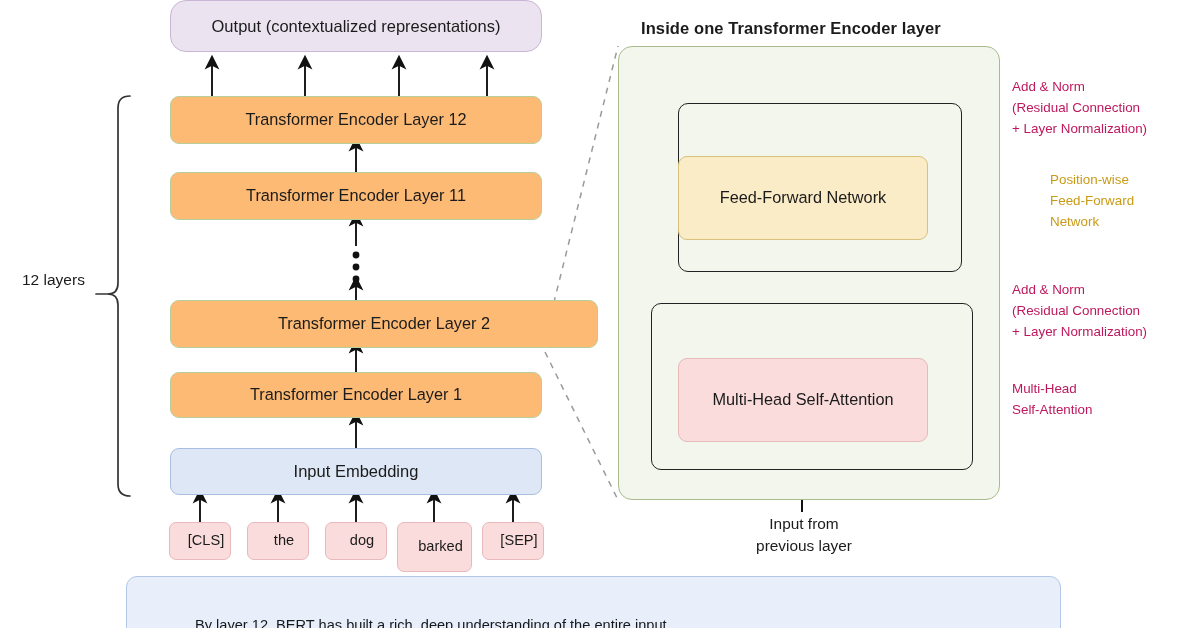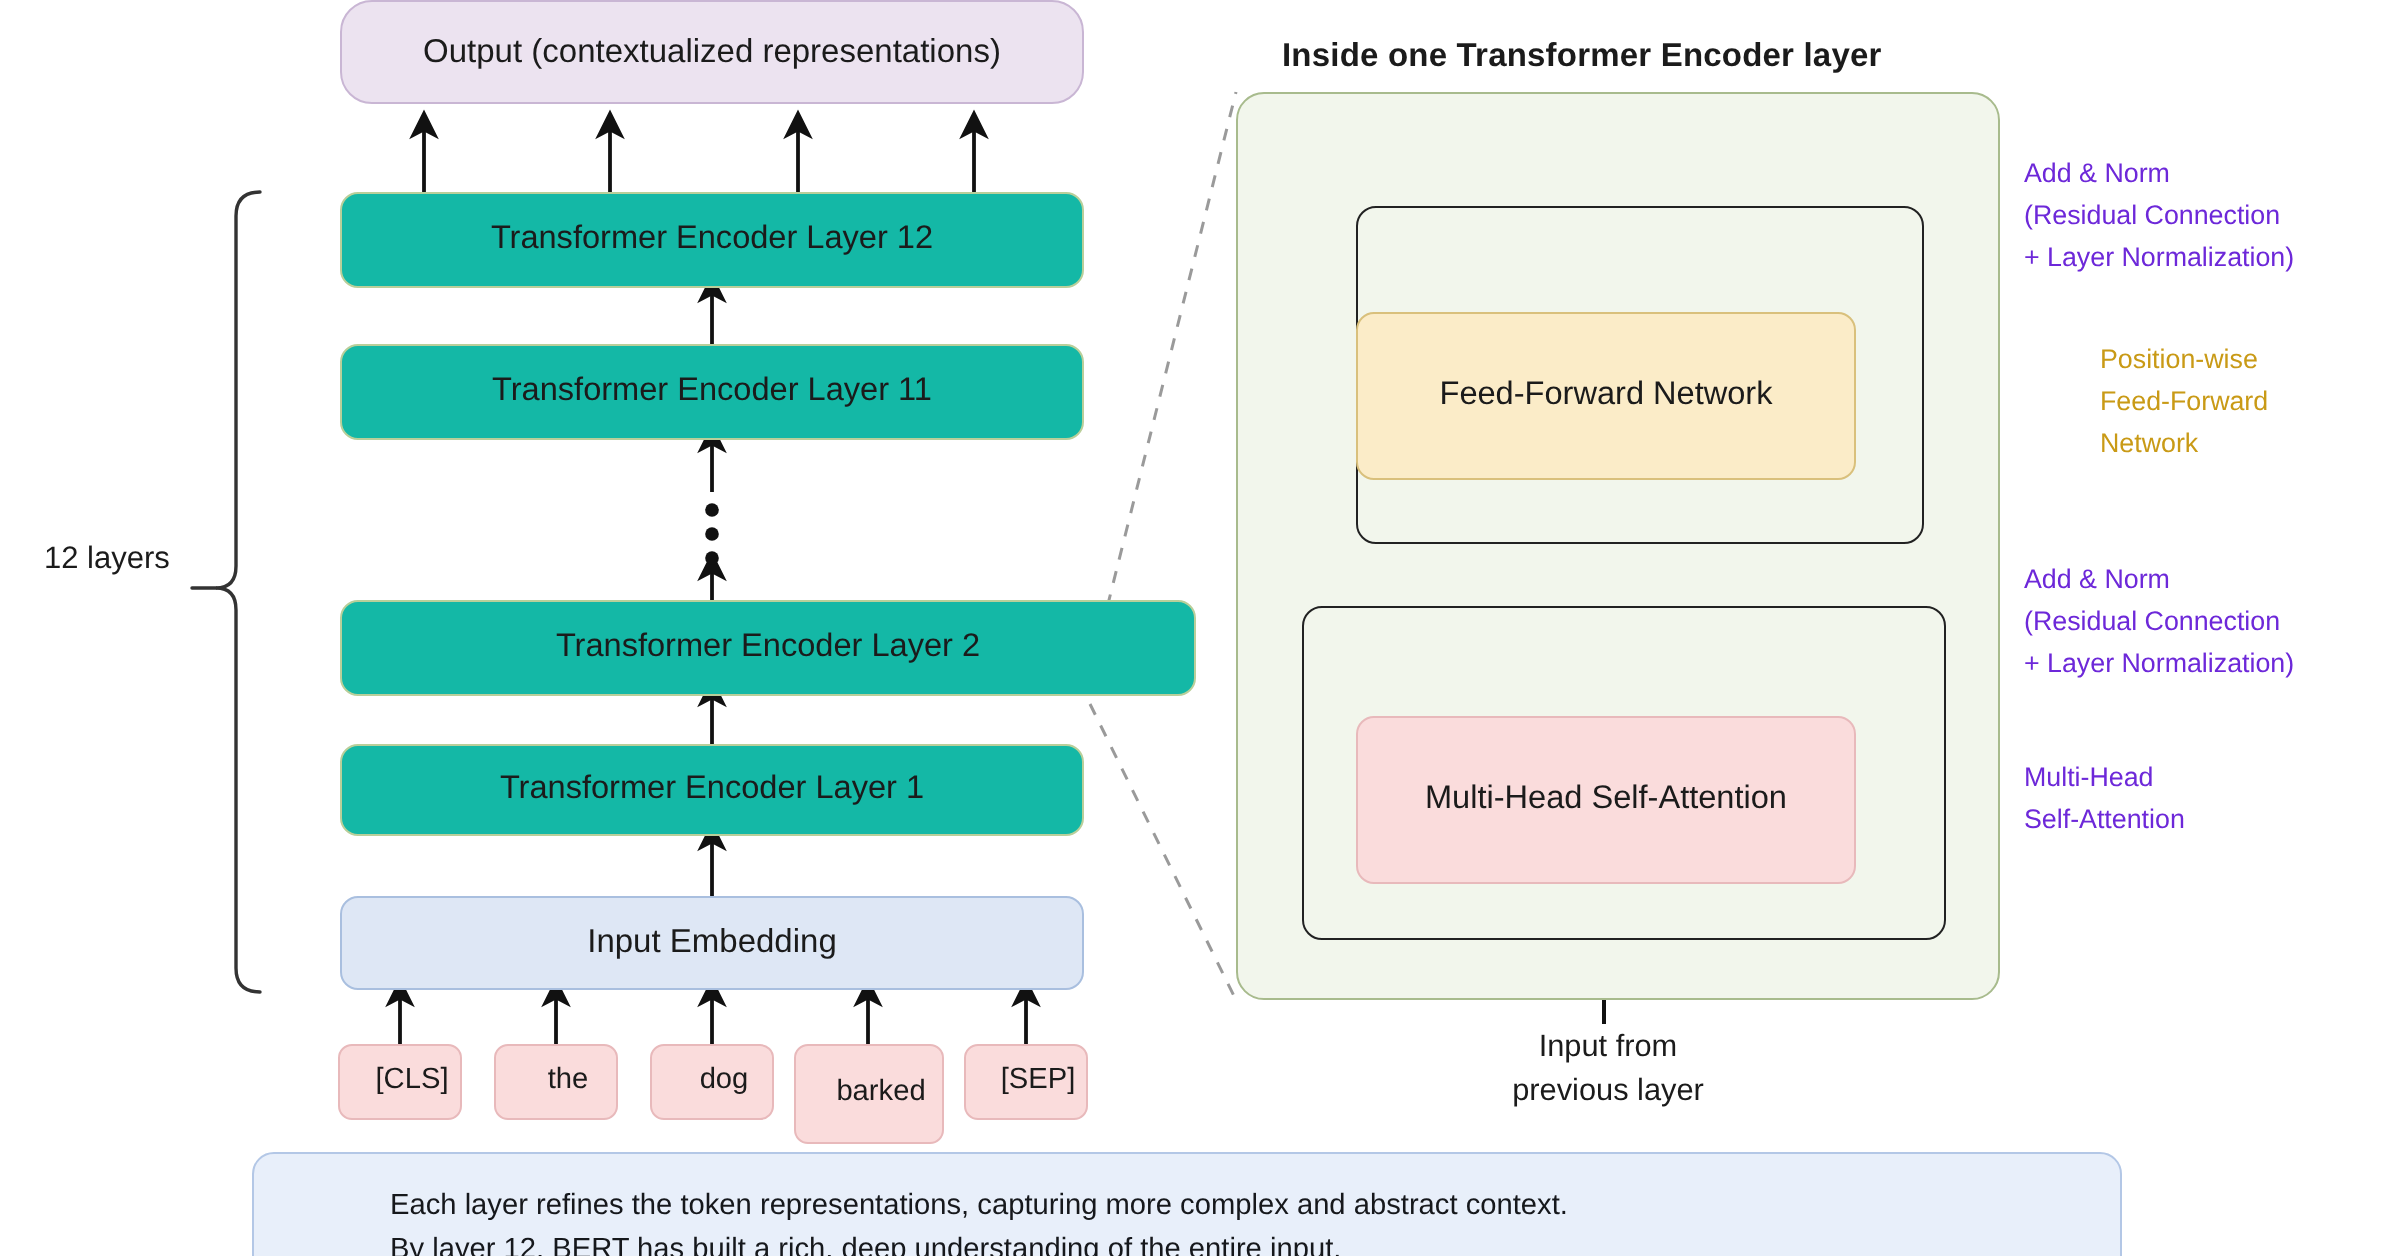--- a/index.html
+++ b/index.html
@@ -15,21 +15,21 @@
 
   
   .node{
     position:absolute;
     box-sizing:border-box;
     display:flex;align-items:center;justify-content:center;
     text-align:center;
     border-radius:9px;
     line-height:1.22;
   }
-  .node-green{background:#14b8a6;border:1.3px solid #b9cf9a;}
+  .node-green{background:#fdba74;border:1.3px solid #b9cf9a;}
   .node-blue{background:#dee7f5;border:1.3px solid #a9bfdf;}
   .node-lav{background:#ece3f0;border:1.3px solid #c9b6d4;}
   .node-pink{background:#fadcdc;border:1.3px solid #e8b9bb;}
   .node-yellow{background:#fbecc8;border:1.3px solid #d9c07c;}
   .node-tok{background:#fadcdc;border:1.3px solid #e8b9bb;border-radius:7px;padding-left:12px;}
 
   .panel{
     position:absolute;
     box-sizing:border-box;
     background:#f2f6ec;
@@ -46,21 +46,21 @@
 
   .lbl{position:absolute;white-space:pre-line;}
   .title{
     position:absolute;
     font-weight:bold;
     font-size:16.5px;
     letter-spacing:.1px;
   }
 
   .ann{position:absolute;font-size:13.4px;line-height:1.55;white-space:pre-line;}
-  .ann-pink{color:#6d28d9;}
+  .ann-pink{color:#be185d;}
   .ann-gold{color:#c99a16;}
 
   .callout{
     position:absolute;
     box-sizing:border-box;
     background:#e8effa;
     border:1.3px solid #b3c7e6;
     border-radius:11px;
   }
   .callout-text{
@@ -230,16 +230,15 @@
   <div class="ann ann-gold" style="left:1012px;top:170px;margin-left:38px;">Position-wise
 Feed-Forward
 Network</div>
   <div class="ann ann-pink" style="left:1012px;top:280px;">Add &amp; Norm
 (Residual Connection
 + Layer Normalization)</div>
   <div class="ann ann-pink" style="left:1012px;top:379px;">Multi-Head
 Self-Attention</div>
 
   <div class="callout" style="left:126px;top:576px;width:935px;height:90px;"></div>
-  <div class="callout-text" style="left:195px;top:592px;width:850px;">Each layer refines the token representations, capturing more complex and abstract context.</div>
   <div class="callout-text" style="left:195px;top:614px;width:850px;">By layer 12, BERT has built a rich, deep understanding of the entire input.</div>
 
 </div>
 
 </body></html>

